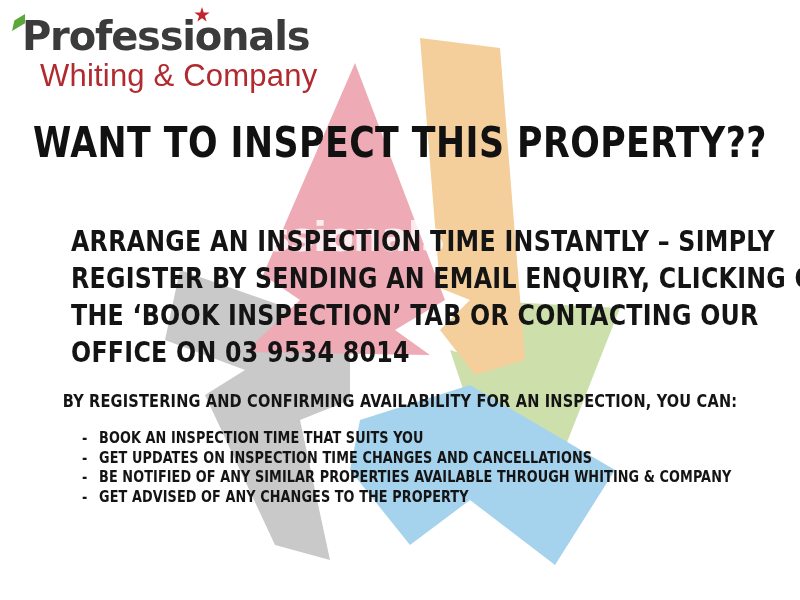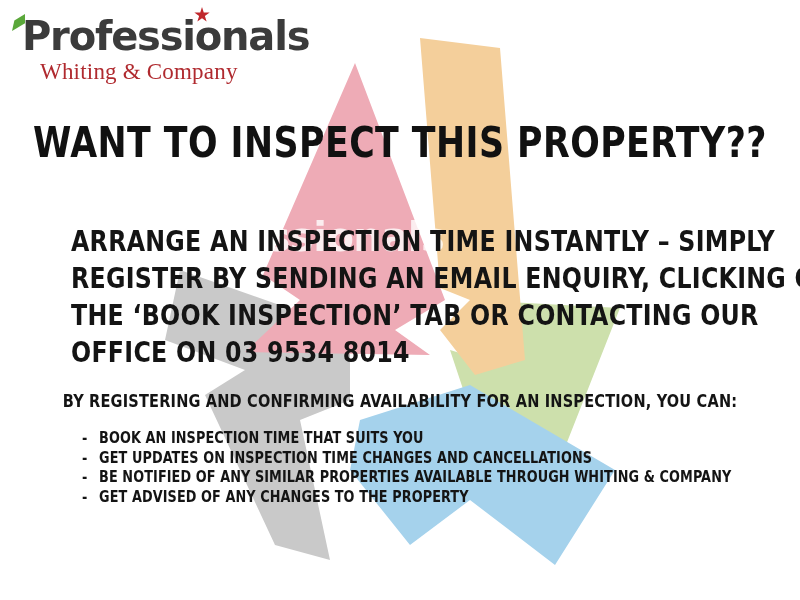--- a/index.html
+++ b/index.html
@@ -58,23 +58,23 @@
   #logo .logo-row1 {
     position: relative;
     font-family: "DejaVu Sans", sans-serif;
     font-weight: bold;
     font-size: 40px;
     letter-spacing: -1.2px;
     color: #3b3b3b;
     white-space: nowrap;
   }
   #logo .logo-row2 {
-    font-family: Liberation Serif, serif;
+    font-family: Liberation Sans, sans-serif;
     font-weight: normal;
-    font-size: 23px;
+    font-size: 31px;
     letter-spacing: 0.2px;
     color: #b02a2f;
     white-space: nowrap;
     margin-top: 4px;
     margin-left: 18px;
   }
   #logo .leaf {
     position: absolute;
     left: -10px;
     top: -2px;

